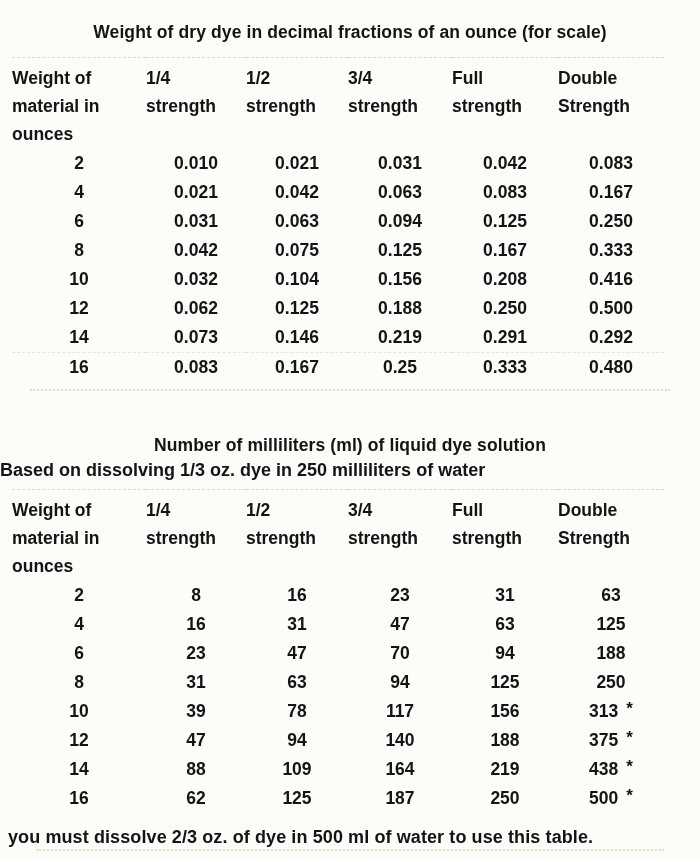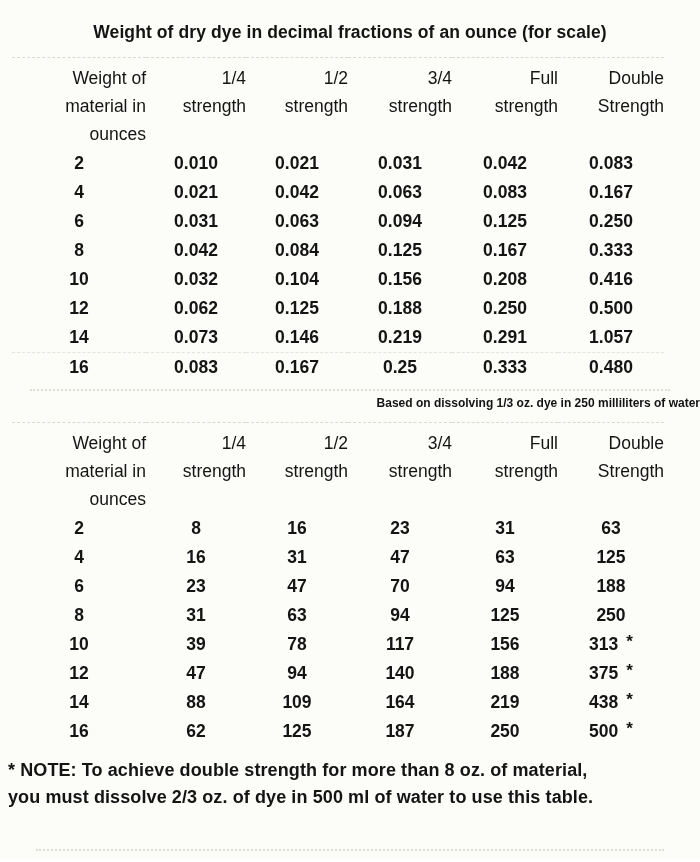--- a/index.html
+++ b/index.html
@@ -15,42 +15,42 @@
   }
   .title {
     text-align: center;
     font-size: 17.5px;
     line-height: 22px;
     letter-spacing: 0.1px;
   }
   .t1 { padding-top: 21px; }
   .t2 { margin-top: 42px; line-height: 25px; }
   .subtitle {
-    text-align: right;
-    font-size: 12px;
+    text-align: left;
+    font-size: 18px;
     line-height: 25px;
   }
   table.dye-table {
     border-collapse: collapse;
     table-layout: fixed;
     width: 652px;
     margin: 14px 0 0 12px;
   }
   #liquid-table { margin-top: 6px; }
   .dye-table col.c1 { width: 134px; }
   .dye-table col.c2 { width: 100px; }
   .dye-table col.c3 { width: 102px; }
   .dye-table col.c4 { width: 104px; }
   .dye-table col.c5 { width: 106px; }
   .dye-table col.c6 { width: 106px; }
   .dye-table th {
     font-size: 17.5px;
-    font-weight: 400;
+    font-weight: 700;
     line-height: 28px;
-    text-align: right;
+    text-align: left;
     vertical-align: top;
     padding: 6px 0 1px 0;
     border-top: 1px dashed #d8d9cf;
   }
   .dye-table td {
     font-size: 17.5px;
     font-weight: 700;
     text-align: center;
     height: 27px;
     line-height: 27px;
@@ -123,21 +123,21 @@
           <td>6</td>
           <td>0.031</td>
           <td>0.063</td>
           <td>0.094</td>
           <td>0.125</td>
           <td>0.250</td>
         </tr>
         <tr>
           <td>8</td>
           <td>0.042</td>
-          <td>0.084</td>
+          <td>0.075</td>
           <td>0.125</td>
           <td>0.167</td>
           <td>0.333</td>
         </tr>
         <tr>
           <td>10</td>
           <td>0.032</td>
           <td>0.104</td>
           <td>0.156</td>
           <td>0.208</td>
@@ -150,35 +150,36 @@
           <td>0.188</td>
           <td>0.250</td>
           <td>0.500</td>
         </tr>
         <tr>
           <td>14</td>
           <td>0.073</td>
           <td>0.146</td>
           <td>0.219</td>
           <td>0.291</td>
-          <td>1.057</td>
+          <td>0.292</td>
         </tr>
         <tr>
           <td>16</td>
           <td>0.083</td>
           <td>0.167</td>
           <td>0.25</td>
           <td>0.333</td>
           <td>0.480</td>
         </tr>
       </tbody>
   </table>
 
   <div class="scan-line after-dry"></div>
 
+  <div class="title t2">Number of milliliters (ml) of liquid dye solution</div>
   <div class="subtitle">Based on dissolving 1/3 oz. dye in 250 milliliters of water</div>
 
   <table class="dye-table" id="liquid-table">
     <colgroup>
       <col class="c1">
         <col class="c2">
         <col class="c3">
         <col class="c4">
         <col class="c5">
         <col class="c6">
@@ -255,19 +256,18 @@
           <td>62</td>
           <td>125</td>
           <td>187</td>
           <td>250</td>
           <td>500<span class="ast">*</span></td>
         </tr>
       </tbody>
   </table>
 
   <div class="note">
-    <div>* NOTE: To achieve double strength for more than 8 oz. of material,</div>
     <div>you must dissolve 2/3 oz. of dye in 500 ml of water to use this table.</div>
   </div>
 
   <div class="scan-line bottom-line"></div>
 
 </div>
 
 </body></html>

